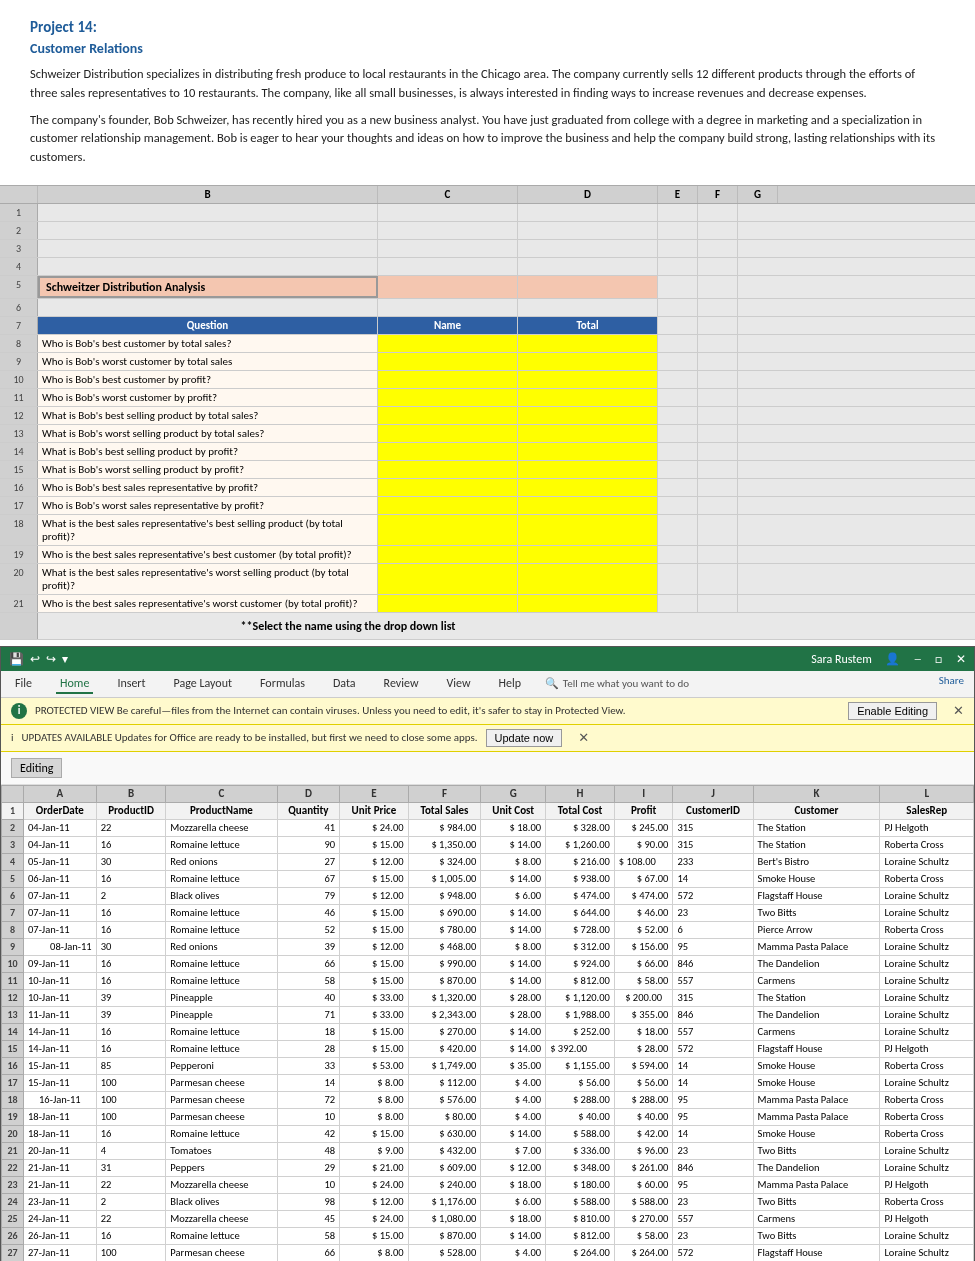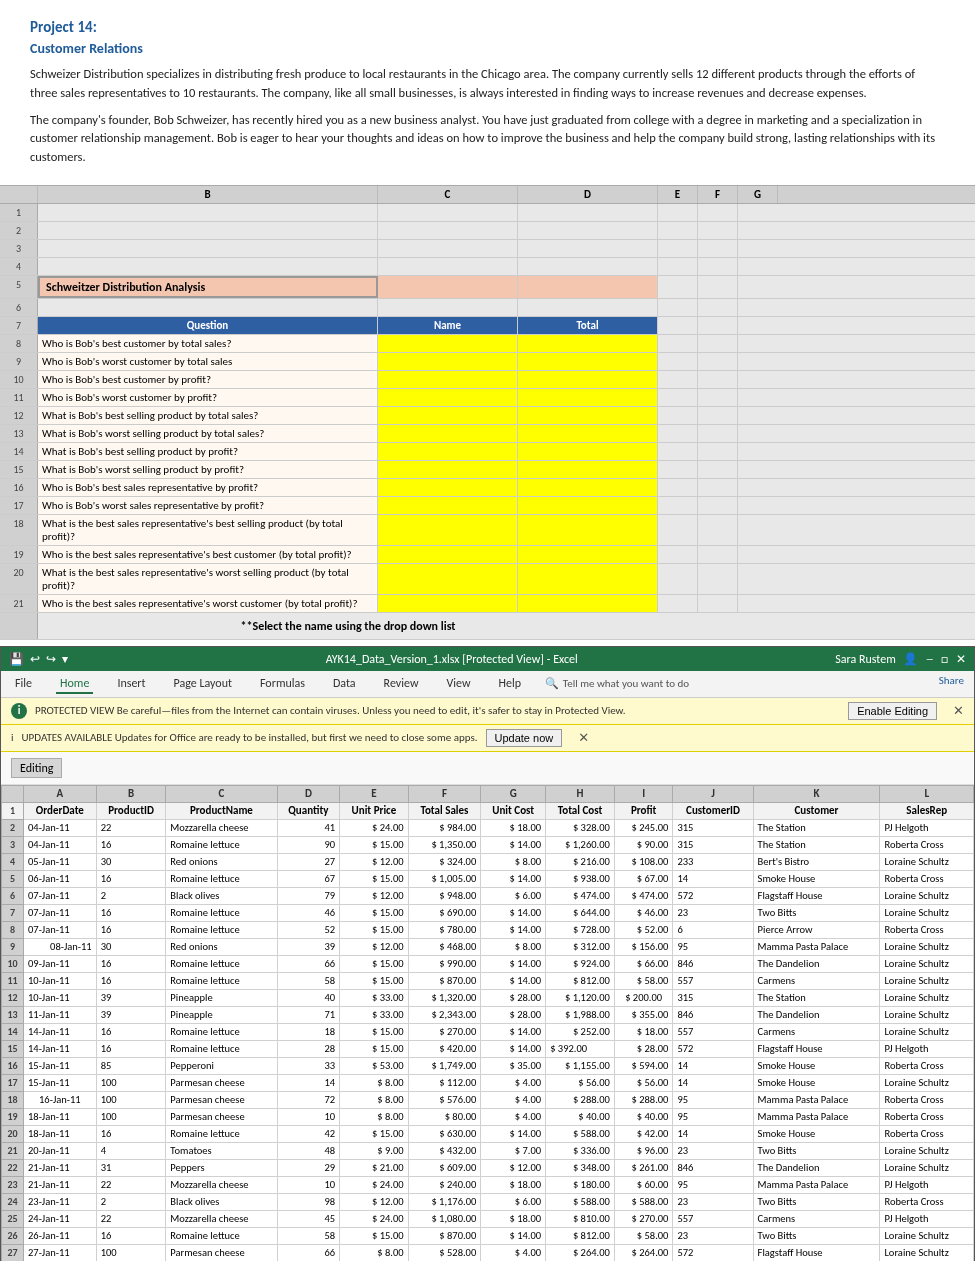--- a/index.html
+++ b/index.html
@@ -90,21 +90,21 @@
       background: #217346;
       color: #fff;
       font-size: 12px;
       padding: 5px 8px;
       display: flex;
       align-items: center;
       justify-content: space-between;
     }
     .excel-title-left { display: flex; align-items: center; gap: 6px; }
     .excel-title-center { flex: 1; text-align: center; font-size: 12px; }
-    .excel-title-right { display: flex; align-items: center; gap: 8px; font-size: 12px; }
+    .excel-title-right { display: flex; align-items: center; gap: 14px; font-size: 12px; }
 
     .excel-ribbon {
       background: #f3f3f3;
       border-bottom: 1px solid #ccc;
       padding: 3px 10px;
       display: flex;
       gap: 20px;
       font-size: 12px;
     }
     .ribbon-tab { color: #333; cursor: pointer; padding: 2px 4px; }
@@ -447,21 +447,20 @@
 
 <div class="excel-window">
 
   <div class="excel-title-bar">
     <div class="excel-title-left">
       <span>💾</span>
       <span>↩</span>
       <span>↪</span>
       <span>▾</span>
     </div>
-    <div class="excel-title-center">AYK14_Data_Version_1.xlsx [Protected View] - Excel</div>
     <div class="excel-title-right">
       <span>Sara Rustem</span>
       <span>👤</span>
       <span>─</span>
       <span>□</span>
       <span>✕</span>
     </div>
   </div>
 
   <div class="excel-ribbon">
@@ -567,21 +566,21 @@
           <tr>
             <td class="row-num-cell">4</td>
             <td style="text-align:left;font-size:10.5px;">05-Jan-11</td>
             <td style="text-align:left;font-size:10.5px;">30</td>
             <td style="text-align:left;font-size:10.5px;">Red onions</td>
             <td style="text-align:right;font-size:10.5px;">27</td>
             <td style="text-align:right;font-size:10.5px;">$ 12.00</td>
             <td style="text-align:right;font-size:10.5px;">$ 324.00</td>
             <td style="text-align:right;font-size:10.5px;">$ 8.00</td>
             <td style="text-align:right;font-size:10.5px;">$ 216.00</td>
-            <td style="text-align:right;font-size:10.5px;margin-left:16px;">$ 108.00</td>
+            <td style="text-align:left;font-size:10.5px;margin-left:16px;">$ 108.00</td>
             <td style="text-align:left;font-size:10.5px;">233</td>
             <td style="text-align:left;font-size:10.5px;">Bert's Bistro</td>
             <td style="text-align:left;font-size:10.5px;">Loraine Schultz</td>
           </tr>
           <tr>
             <td class="row-num-cell">5</td>
             <td style="text-align:left;font-size:10.5px;">06-Jan-11</td>
             <td style="text-align:left;font-size:10.5px;">16</td>
             <td style="text-align:left;font-size:10.5px;">Romaine lettuce</td>
             <td style="text-align:right;font-size:10.5px;">67</td>

